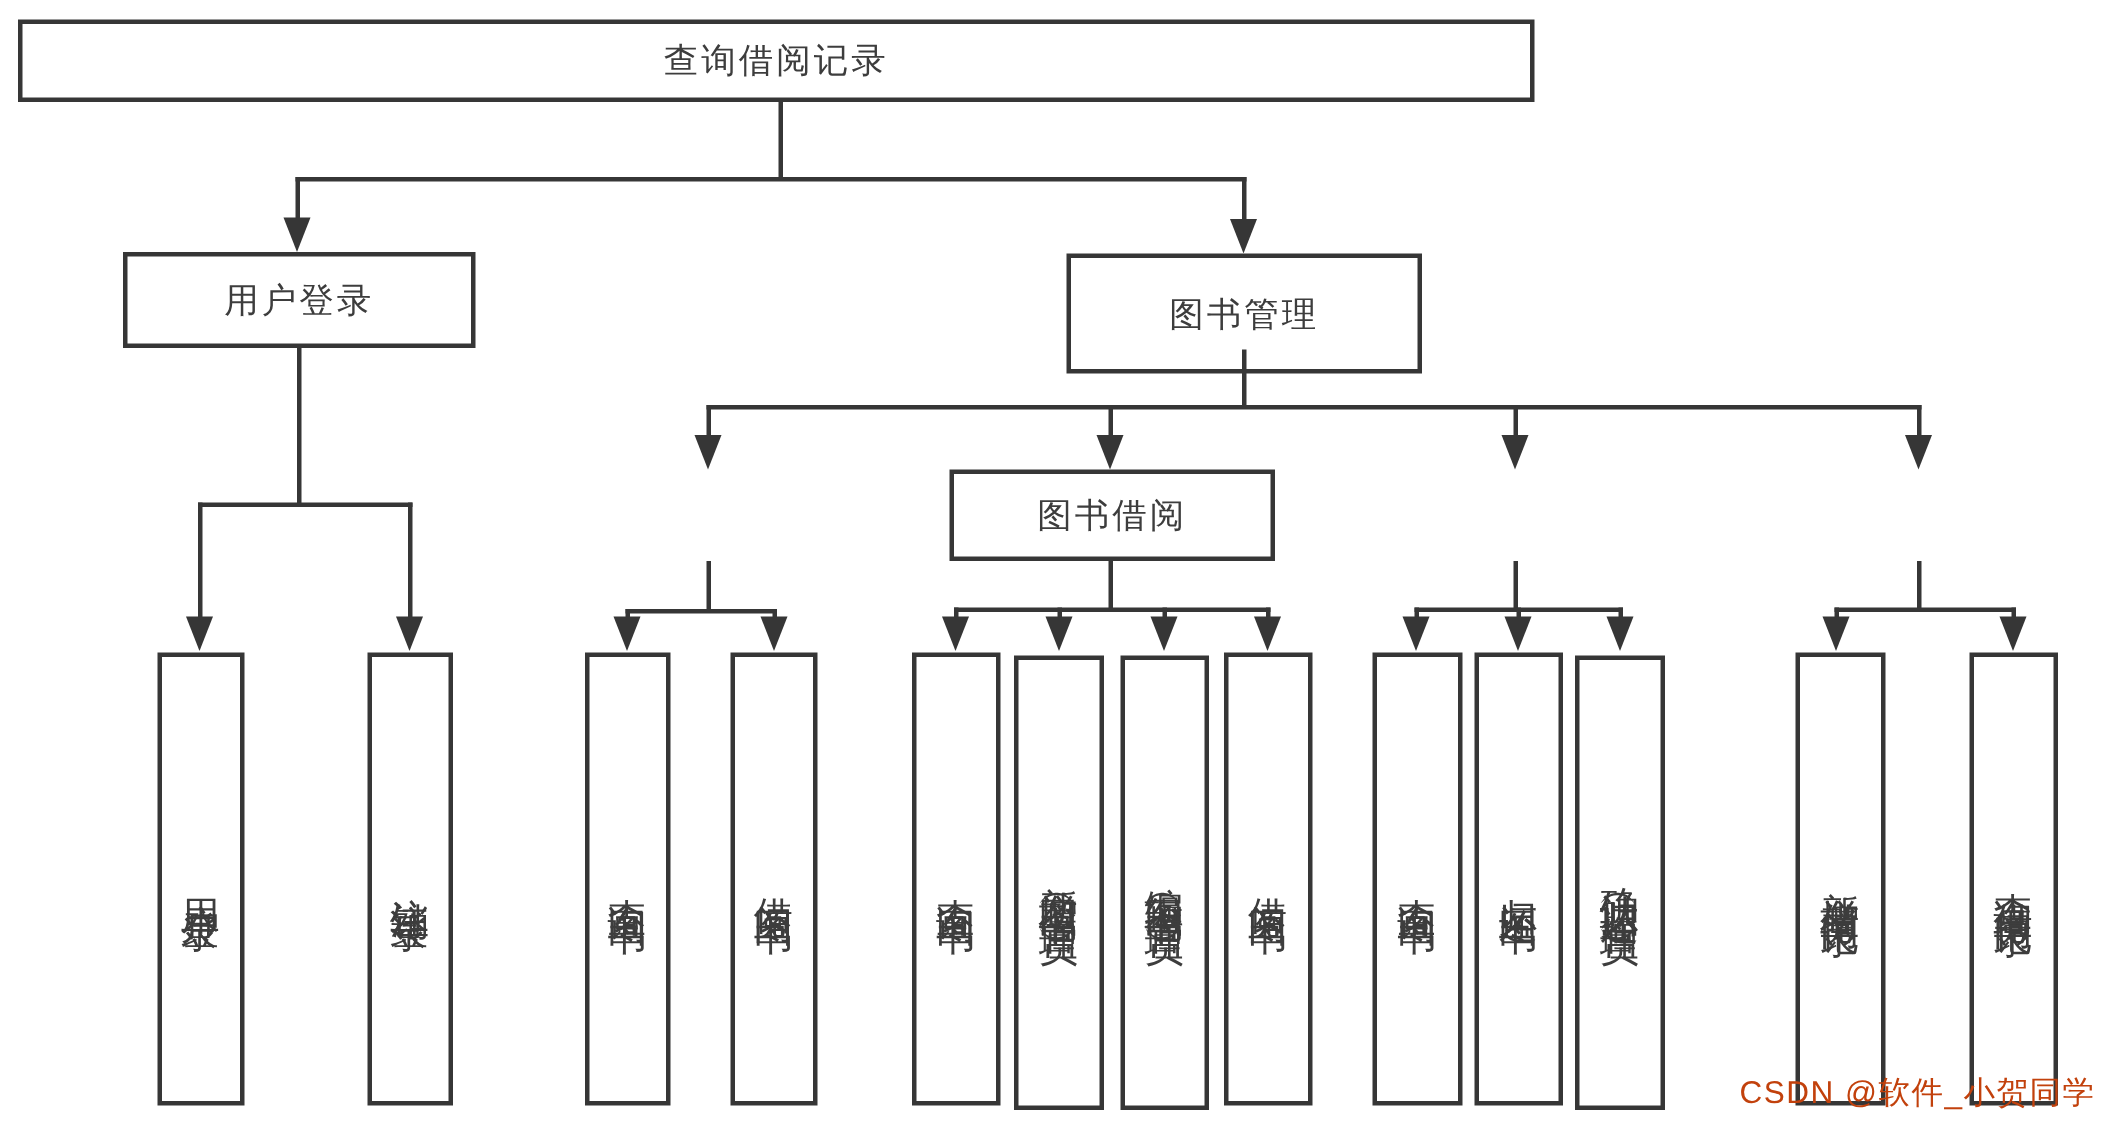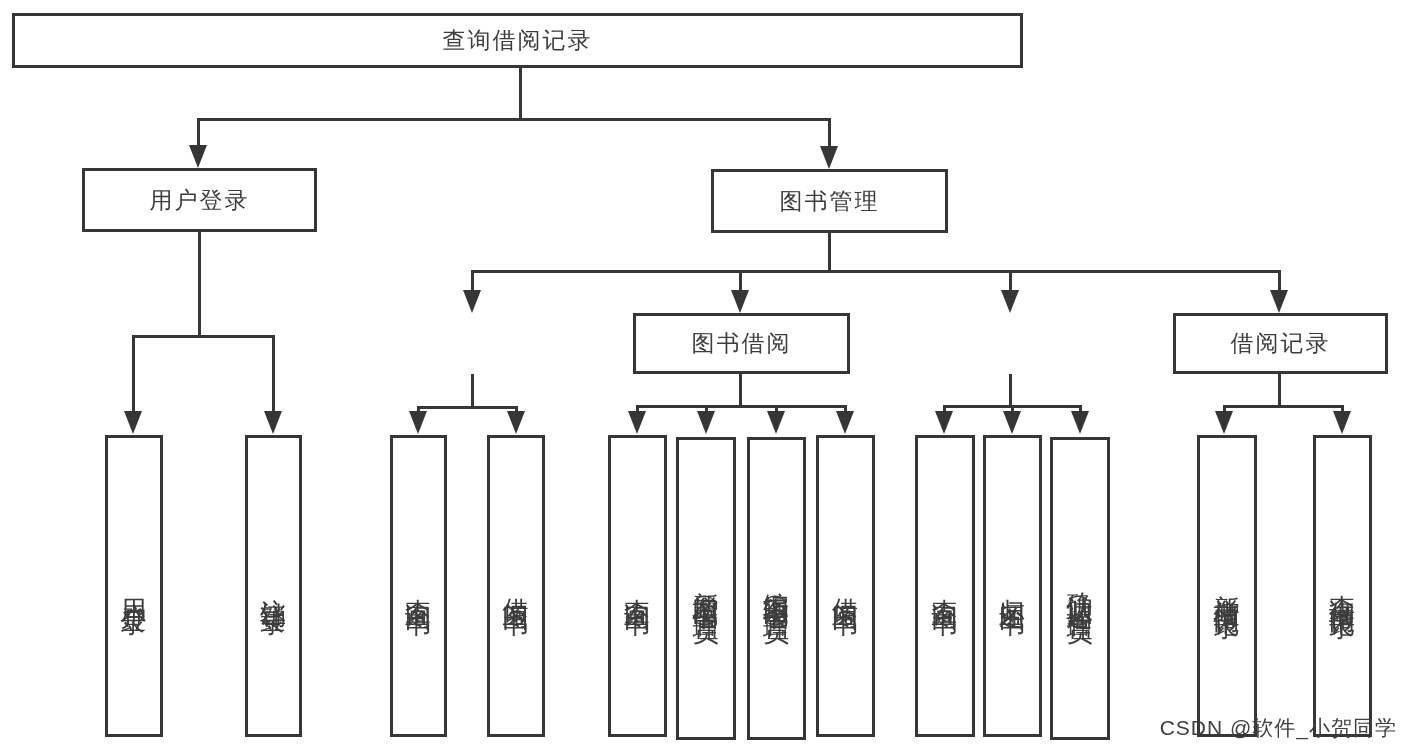--- a/index.html
+++ b/index.html
@@ -20,21 +20,21 @@
   .vl,.hl{position:absolute;background:#363636;}
   .vl{width:3px;}
   .hl{height:3px;}
   .ar{
     position:absolute;width:0;height:0;
     border-left:9px solid transparent;border-right:9px solid transparent;
     border-top:23px solid #363636;
   }
   .watermark{
     position:absolute;right:8px;top:714px;
-    color:#404040;font-size:21px;letter-spacing:1px;white-space:nowrap;
+    color:#c2410c;font-size:21px;letter-spacing:1px;white-space:nowrap;
   }
 </style>
 </head>
 <body>
 
 <div id="stage">
 
   <div class="box" style="left:12px;top:13px;width:1011px;height:55px;">
     <span>查询借阅记录</span>
   </div>
@@ -42,21 +42,21 @@
   <div class="vl" style="left:519px;top:68px;height:52px;"></div>
   <div class="hl" style="left:197px;top:118px;width:634px;"></div>
   <div class="vl" style="left:197px;top:118px;height:30px;"></div>
   <div class="ar" style="left:189px;top:145px;"></div>
   <div class="vl" style="left:828px;top:118px;height:30px;"></div>
   <div class="ar" style="left:820px;top:146px;"></div>
 
   <div class="box" style="left:82px;top:168px;width:235px;height:64px;">
     <span>用户登录</span>
   </div>
-  <div class="box" style="left:711px;top:169px;width:237px;height:64px;">
+  <div class="box" style="left:711px;top:169px;width:237px;height:80px;">
     <span>图书管理</span>
   </div>
 
   <div class="vl" style="left:198px;top:232px;height:105px;"></div>
   <div class="hl" style="left:132px;top:335px;width:143px;"></div>
   <div class="vl" style="left:132px;top:335px;height:78px;"></div>
   <div class="ar" style="left:124px;top:411px;"></div>
   <div class="vl" style="left:272px;top:335px;height:78px;"></div>
   <div class="ar" style="left:264px;top:411px;"></div>
 
@@ -66,23 +66,20 @@
   <div class="ar" style="left:463px;top:290px;"></div>
   <div class="vl" style="left:739px;top:270px;height:22px;"></div>
   <div class="ar" style="left:731px;top:290px;"></div>
   <div class="vl" style="left:1009px;top:270px;height:22px;"></div>
   <div class="ar" style="left:1001px;top:290px;"></div>
   <div class="vl" style="left:1278px;top:270px;height:22px;"></div>
   <div class="ar" style="left:1270px;top:290px;"></div>
 
   <div class="box" style="left:633px;top:313px;width:217px;height:61px;">
     <span>图书借阅</span>
-  </div>
-  <div class="box" style="left:1173px;top:313px;width:215px;height:61px;">
-    <span>借阅记录</span>
   </div>
 
   <div class="vl" style="left:471px;top:374px;height:34px;"></div>
   <div class="hl" style="left:417px;top:406px;width:101px;"></div>
   <div class="vl" style="left:417px;top:406px;height:8px;"></div>
   <div class="ar" style="left:409px;top:411px;"></div>
   <div class="vl" style="left:515px;top:406px;height:8px;"></div>
   <div class="ar" style="left:507px;top:411px;"></div>
 
   <div class="vl" style="left:739px;top:374px;height:33px;"></div>

